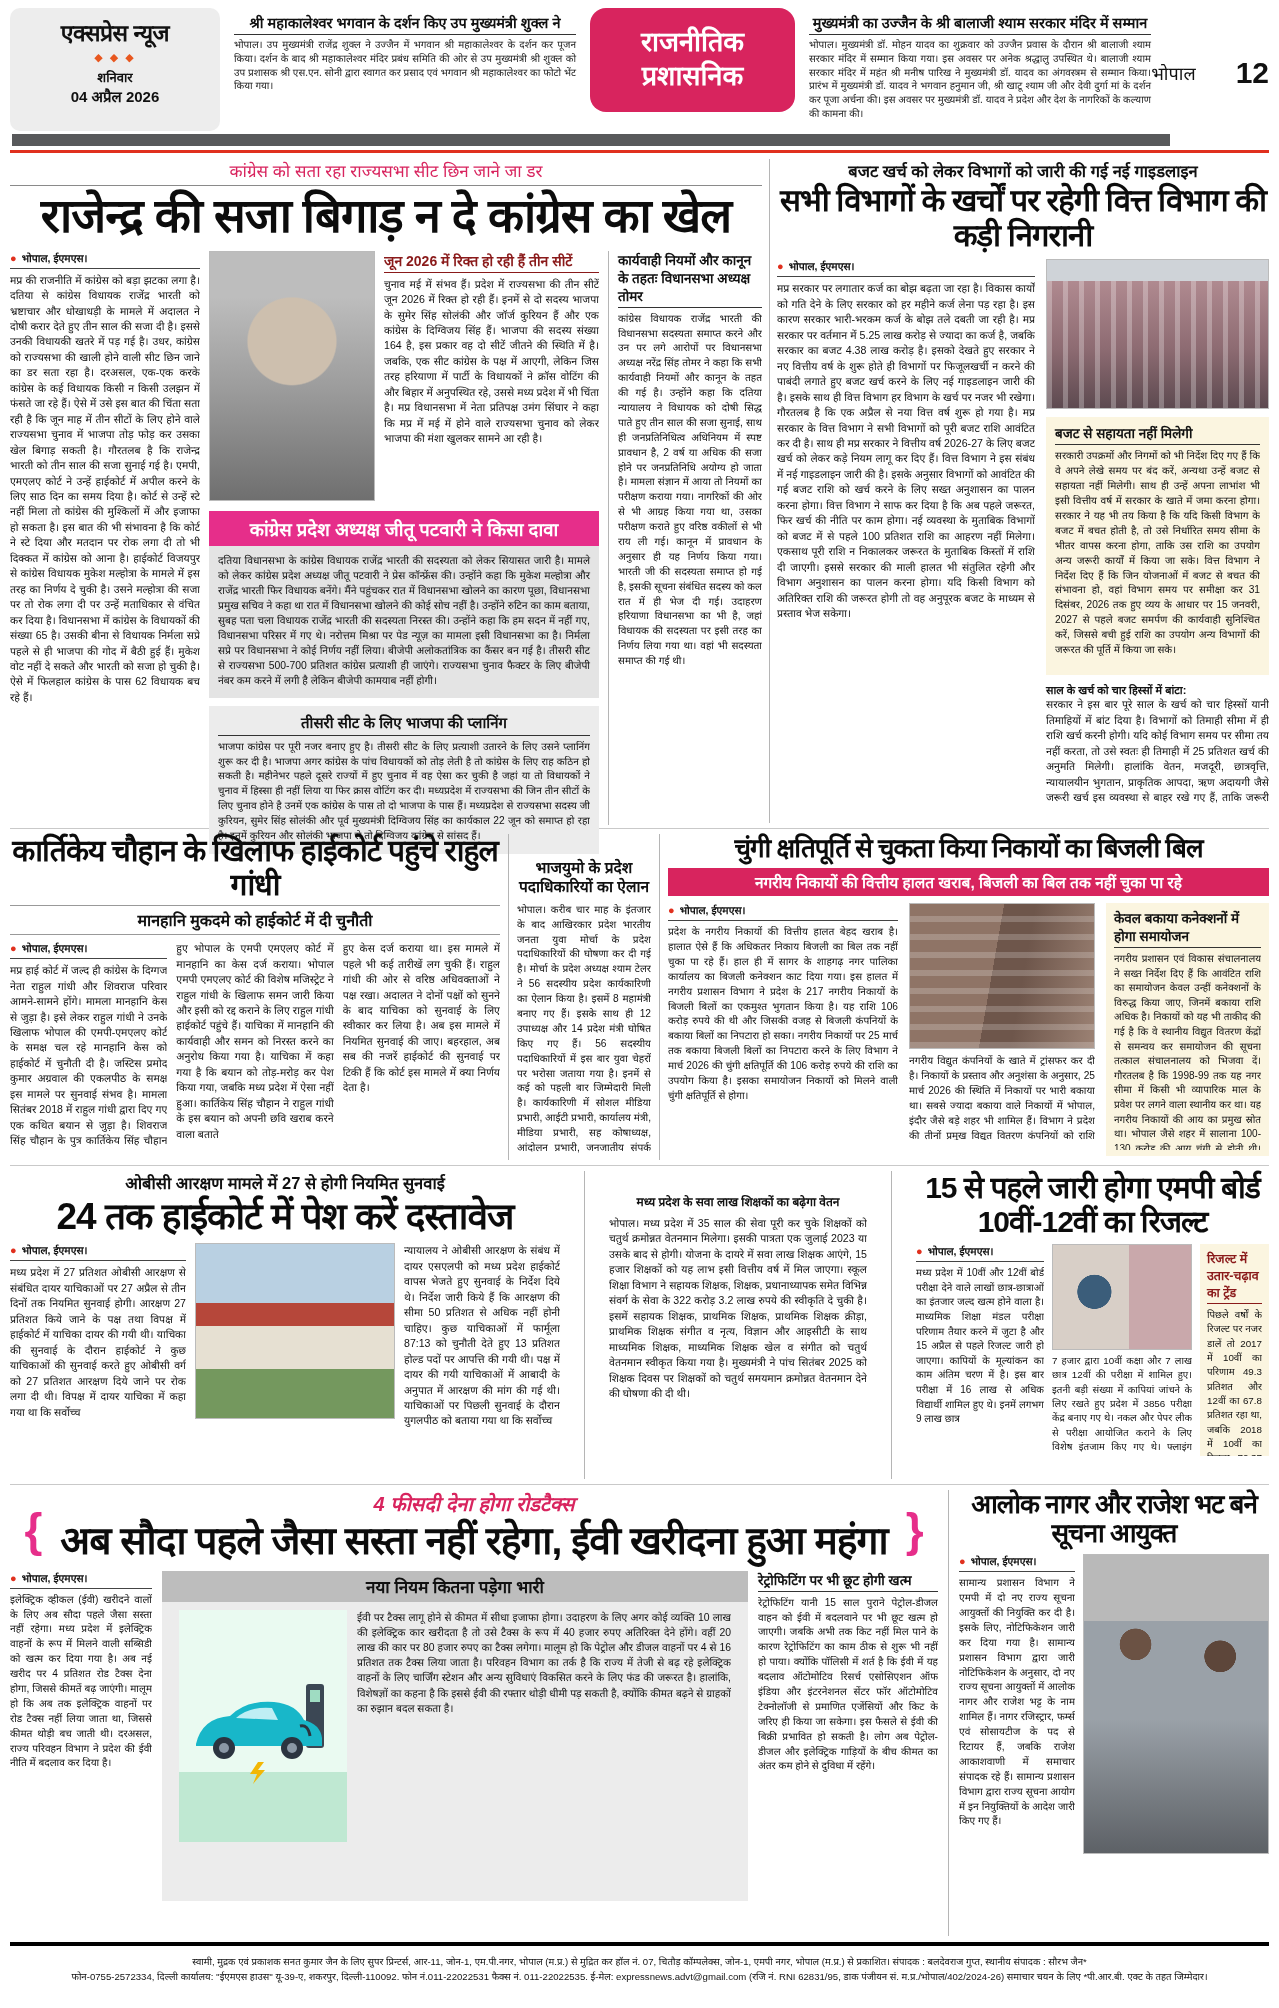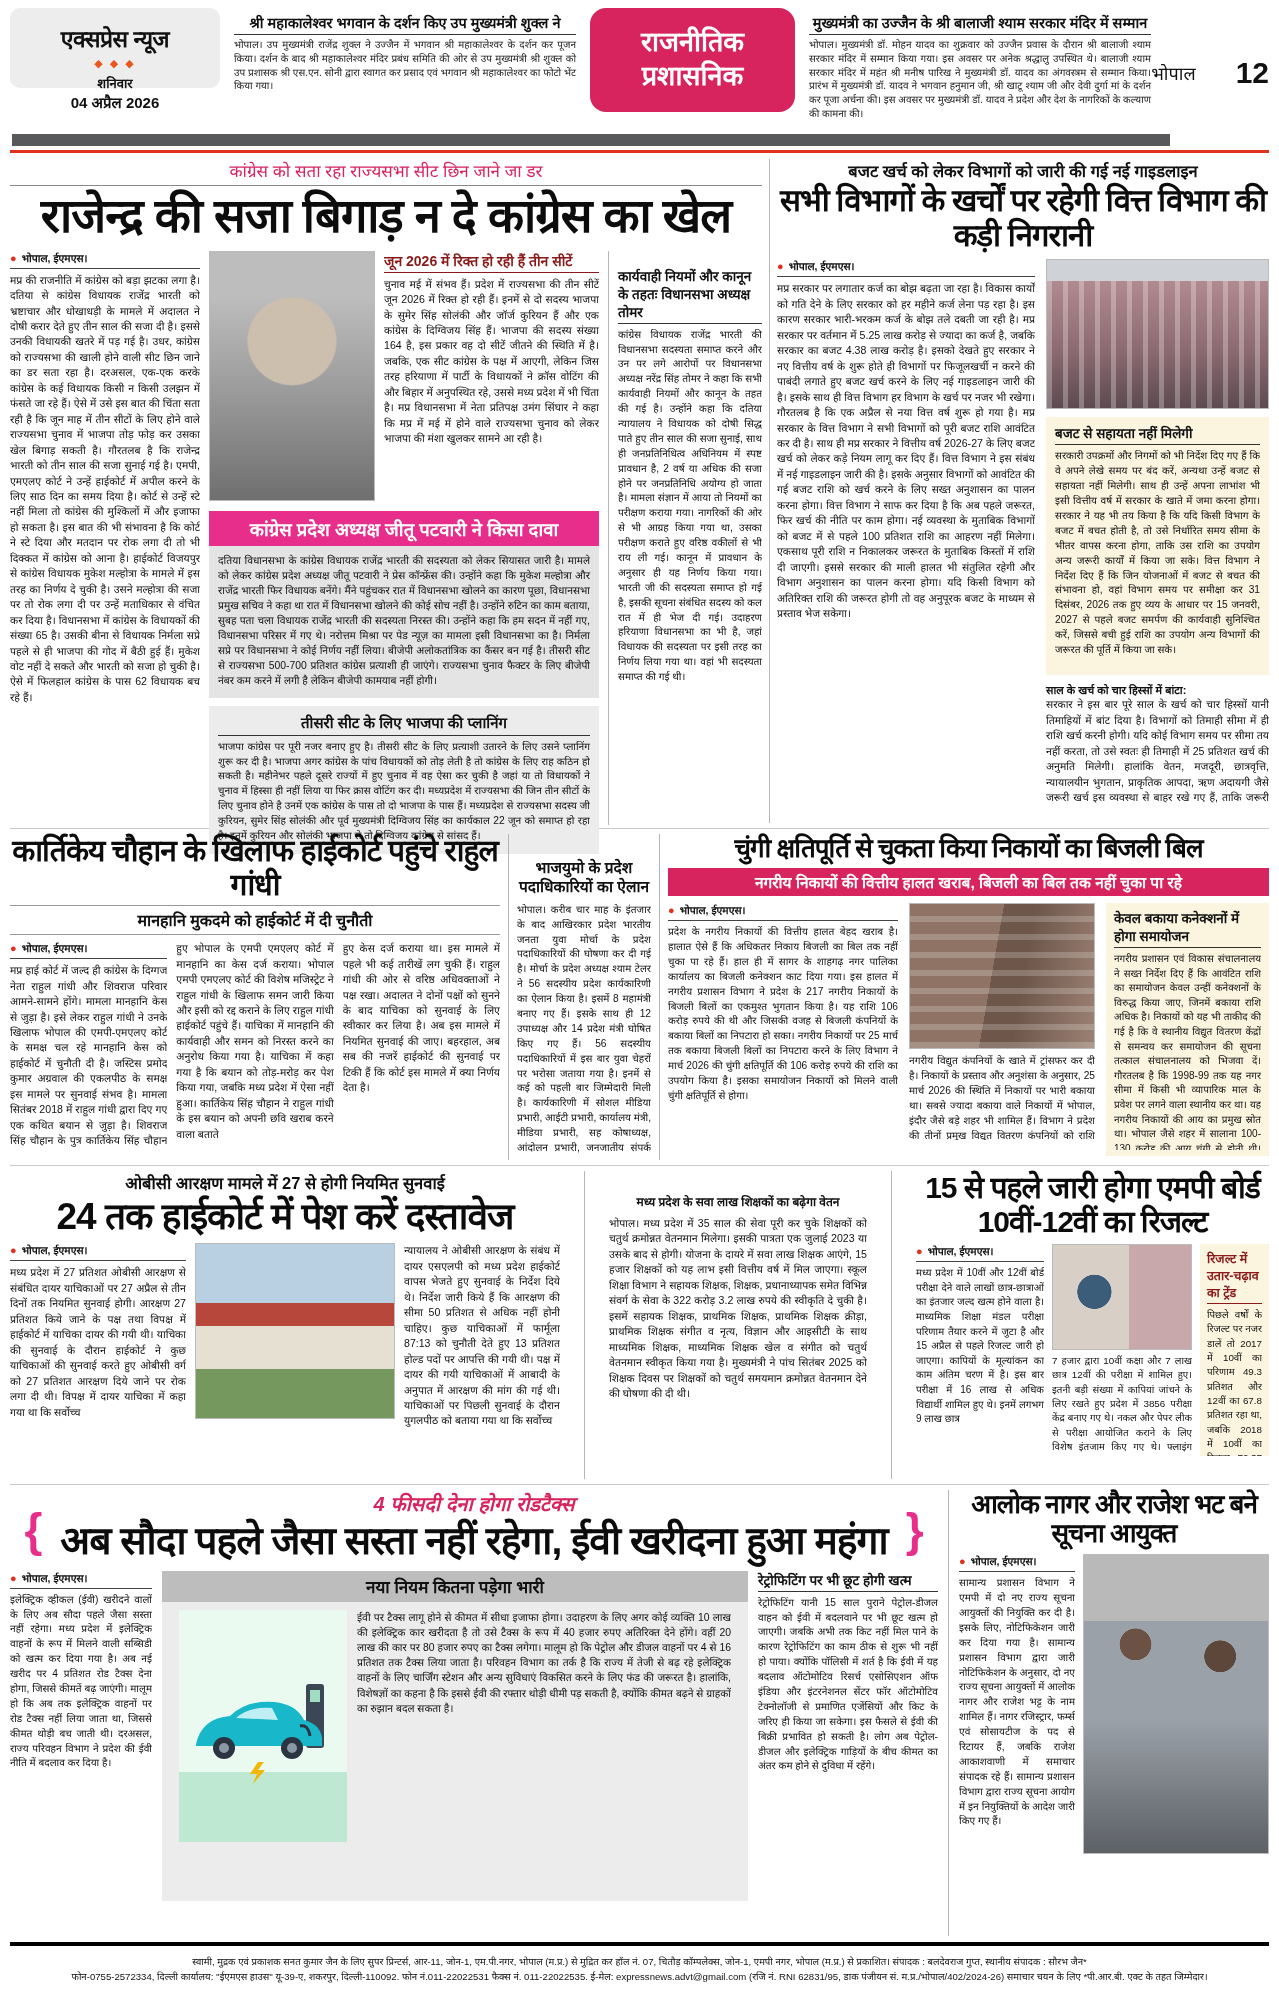--- a/index.html
+++ b/index.html
@@ -2,21 +2,21 @@
 <html><head>
 <meta charset="utf-8">
 <style>
   * { margin:0; padding:0; box-sizing:border-box; }
   html,body { background:#d9d9d9; }
   body { font-family:"Liberation Sans", sans-serif; color:#111; }
   .page { width:1279px; height:2008px; background:#fff; margin:0 auto; padding:8px 10px 0; overflow:hidden; position:relative; }
 
   
   .masthead { display:flex; gap:14px; height:122px; align-items:flex-start; }
-  .logo-box { width:210px; height:80px; background:#ededed; border-radius:10px; text-align:center; padding-top:14px; flex:none; }
+  .logo-box { width:210px; height:123px; background:#ededed; border-radius:10px; text-align:center; padding-top:8px; flex:none; }
   .logo-title { font-size:23px; font-weight:bold; letter-spacing:-.5px; }
   .logo-orn { color:#e8571f; font-size:11px; letter-spacing:2px; margin:3px 0 4px; }
   .logo-day { font-size:13px; font-weight:bold; }
   .logo-date { font-size:15px; font-weight:bold; }
   .mast-story { flex:1; padding-top:4px; }
   .mast-title { font-size:14.5px; font-weight:bold; border-bottom:1.5px solid #333; padding-bottom:2px; margin-bottom:3px;text-align:center; }
   .mast-body { font-size:10px; line-height:1.38; text-align:justify; color:#222; }
   .section-box { width:205px; height:104px; flex:none; background:#d8245e; border-radius:16px; color:#fff; font-size:27px; font-weight:bold; text-align:center; display:flex; flex-direction:column; justify-content:center; line-height:1.25; }
   .page-no-wrap { width:104px; flex:none; display:flex; align-items:center; justify-content:flex-end; gap:20px; padding-top:48px; }
   .city { font-size:18px; }
@@ -40,21 +40,21 @@
   .photo { flex:none; border:1px solid #bbb; }
 
   
   .band1 { display:flex; gap:7px; height:664px; }
   .b1-left { width:752px; flex:none; }
   .b1-right { flex:1; }
   .headline-xl { font-size:47px; margin:4px 0 8px; white-space:nowrap; }
   .b1-row { display:flex; gap:9px; height:574px; }
   .colA { width:190px; flex:none; }
   .colB { width:390px; flex:none; }
-  .colC { flex:1;margin-top:16px; }
+  .colC { flex:1; }
   .b1-photoRow { display:flex; gap:9px; height:252px; }
   .portrait { width:166px; height:250px; background:
       radial-gradient(ellipse 46% 30% at 50% 36%, #cdbfae 0 58%, rgba(0,0,0,0) 60%),
       linear-gradient(180deg,#bdbdbd 0 18%, #9c9c9c 55%, #6f6f6f); }
   .pink-bar { background:#e62e8a; color:#fff; font-weight:bold; font-size:18.5px; text-align:center; padding:5px 4px; margin-top:8px; }
   .gray-box { background:#e4e4e4; padding:7px 9px; font-size:10.4px; line-height:1.45; text-align:justify; height:152px; overflow:hidden; }
   .plan-box { background:#ececec; padding:6px 9px; margin-top:8px; height:148px; overflow:hidden; }
   .plan-head { font-weight:bold; font-size:15px; text-align:center; border-bottom:1px solid #333; padding-bottom:3px; margin-bottom:4px; }
   .headline-lg { font-size:31px; }
   .b2r-row, .b1r-row { display:flex; gap:11px; }

